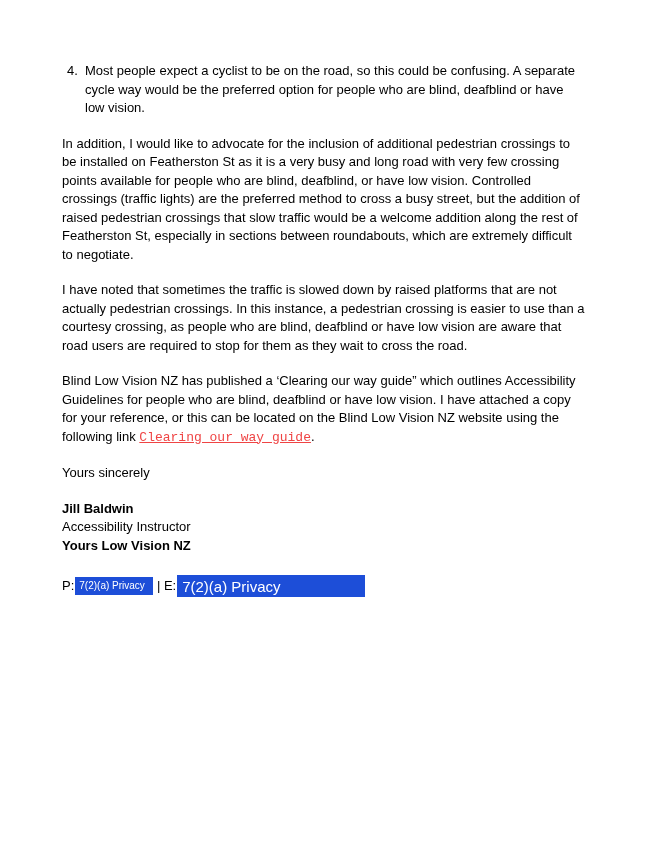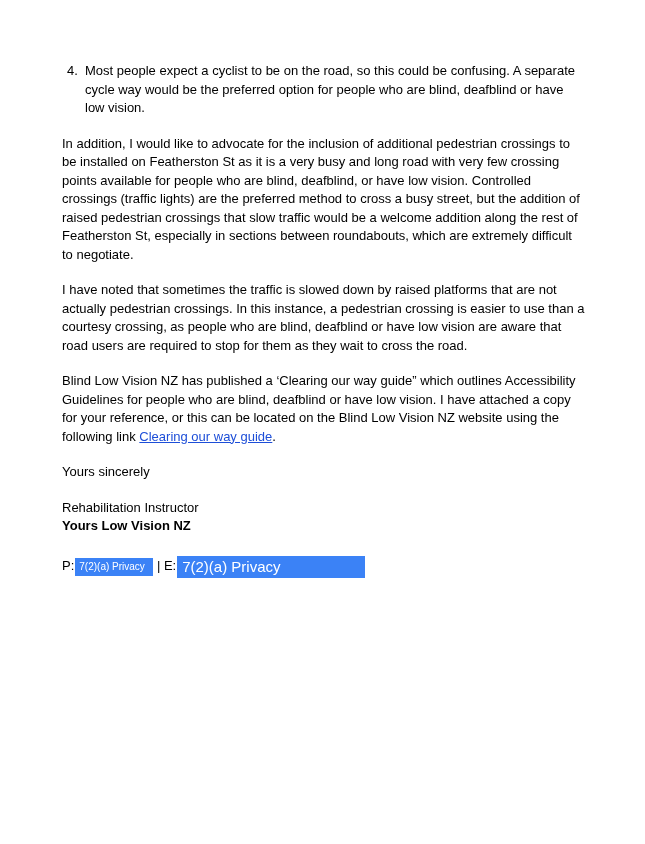--- a/index.html
+++ b/index.html
@@ -31,40 +31,41 @@
   }
   .list-number {
     position: absolute;
     left: 5px;
     top: 0;
   }
   p {
     margin: 0 0 17px 0;
   }
   .link {
-    color: #1d4ed8;
+    color: #ef4444;
     text-decoration: underline;
     cursor: pointer;
+    font-family: Liberation Mono, monospace;
   }
   .closing {
     margin-bottom: 17px;
   }
   .signature {
     margin-bottom: 20px;
   }
   .bold {
     font-weight: bold;
   }
   .contact-line {
     display: flex;
     align-items: center;
     white-space: pre;
   }
   .redaction {
-    background: #3b82f6;
+    background: #1d4ed8;
     color: #ffffff;
     display: inline-flex;
     align-items: center;
     box-sizing: border-box;
     overflow: hidden;
     white-space: nowrap;
   }
   .redaction-small {
     font-size: 10px;
     line-height: 12px;
@@ -95,21 +96,22 @@
 
     <p>In addition, I would like to advocate for the inclusion of additional pedestrian crossings to be installed on Featherston St as it is a very busy and long road with very few crossing points available for people who are blind, deafblind, or have low vision. Controlled crossings (traffic lights) are the preferred method to cross a busy street, but the addition of raised pedestrian crossings that slow traffic would be a welcome addition along the rest of Featherston St, especially in sections between roundabouts, which are extremely difficult to negotiate.</p>
 
     <p>I have noted that sometimes the traffic is slowed down by raised platforms that are not actually pedestrian crossings. In this instance, a pedestrian crossing is easier to use than a courtesy crossing, as people who are blind, deafblind or have low vision are aware that road users are required to stop for them as they wait to cross the road.</p>
 
     <p><span>Blind Low Vision NZ has published a ‘Clearing our way guide” which outlines Accessibility Guidelines for people who are blind, deafblind or have low vision. I have attached a copy for your reference, or this can be located on the Blind Low Vision NZ website using the following link </span><a class="link" href="#">Clearing our way guide</a><span>.</span></p>
 
     <p class="closing">Yours sincerely</p>
 
     <div class="signature">
-      <div>Rehabilitation Instructor</div>
+      <div class="bold">Jill Baldwin</div>
+      <div>Accessibility Instructor</div>
       <div class="bold">Yours Low Vision NZ</div>
     </div>
 
     <div class="contact-line">
       <span>P:</span>
       <span class="redaction redaction-small">7(2)(a) Privacy</span>
       <span> | E:</span>
       <span class="redaction redaction-large">7(2)(a) Privacy</span>
     </div>
 

